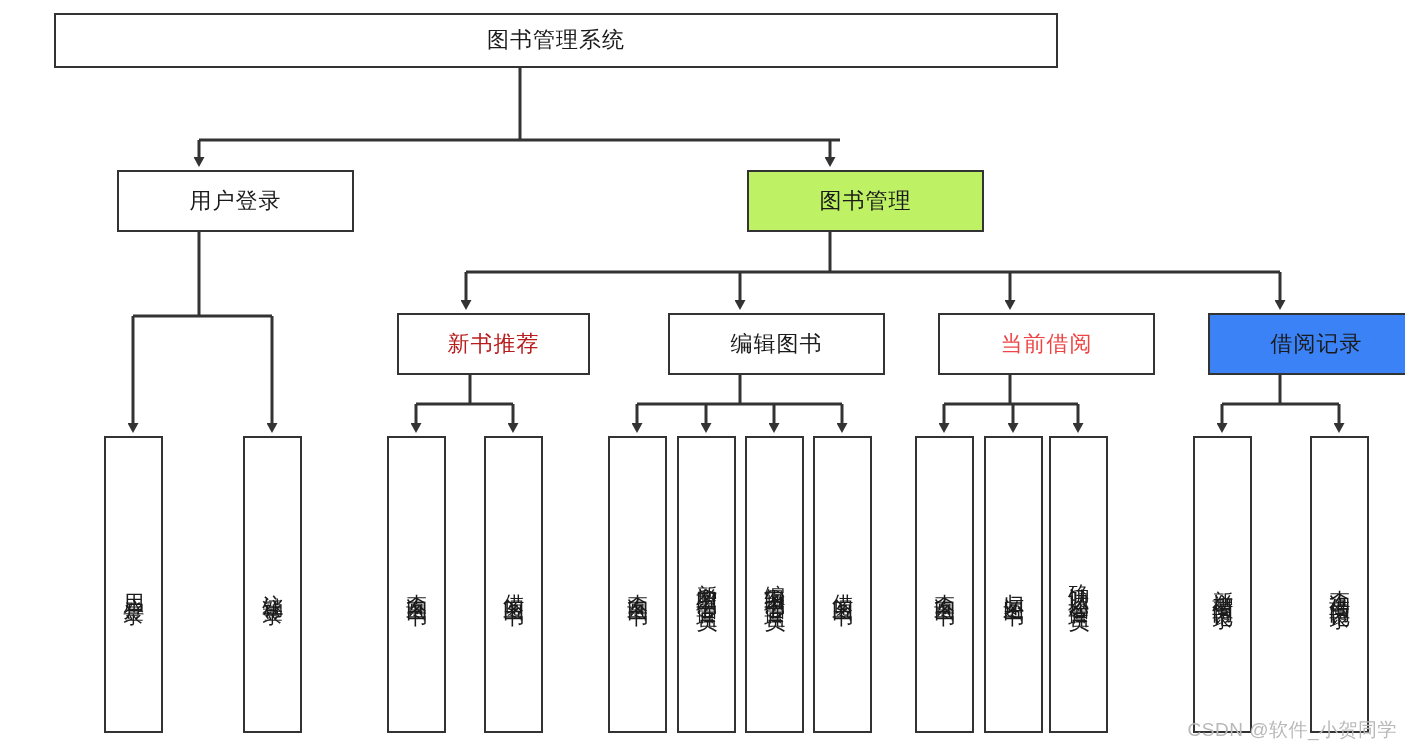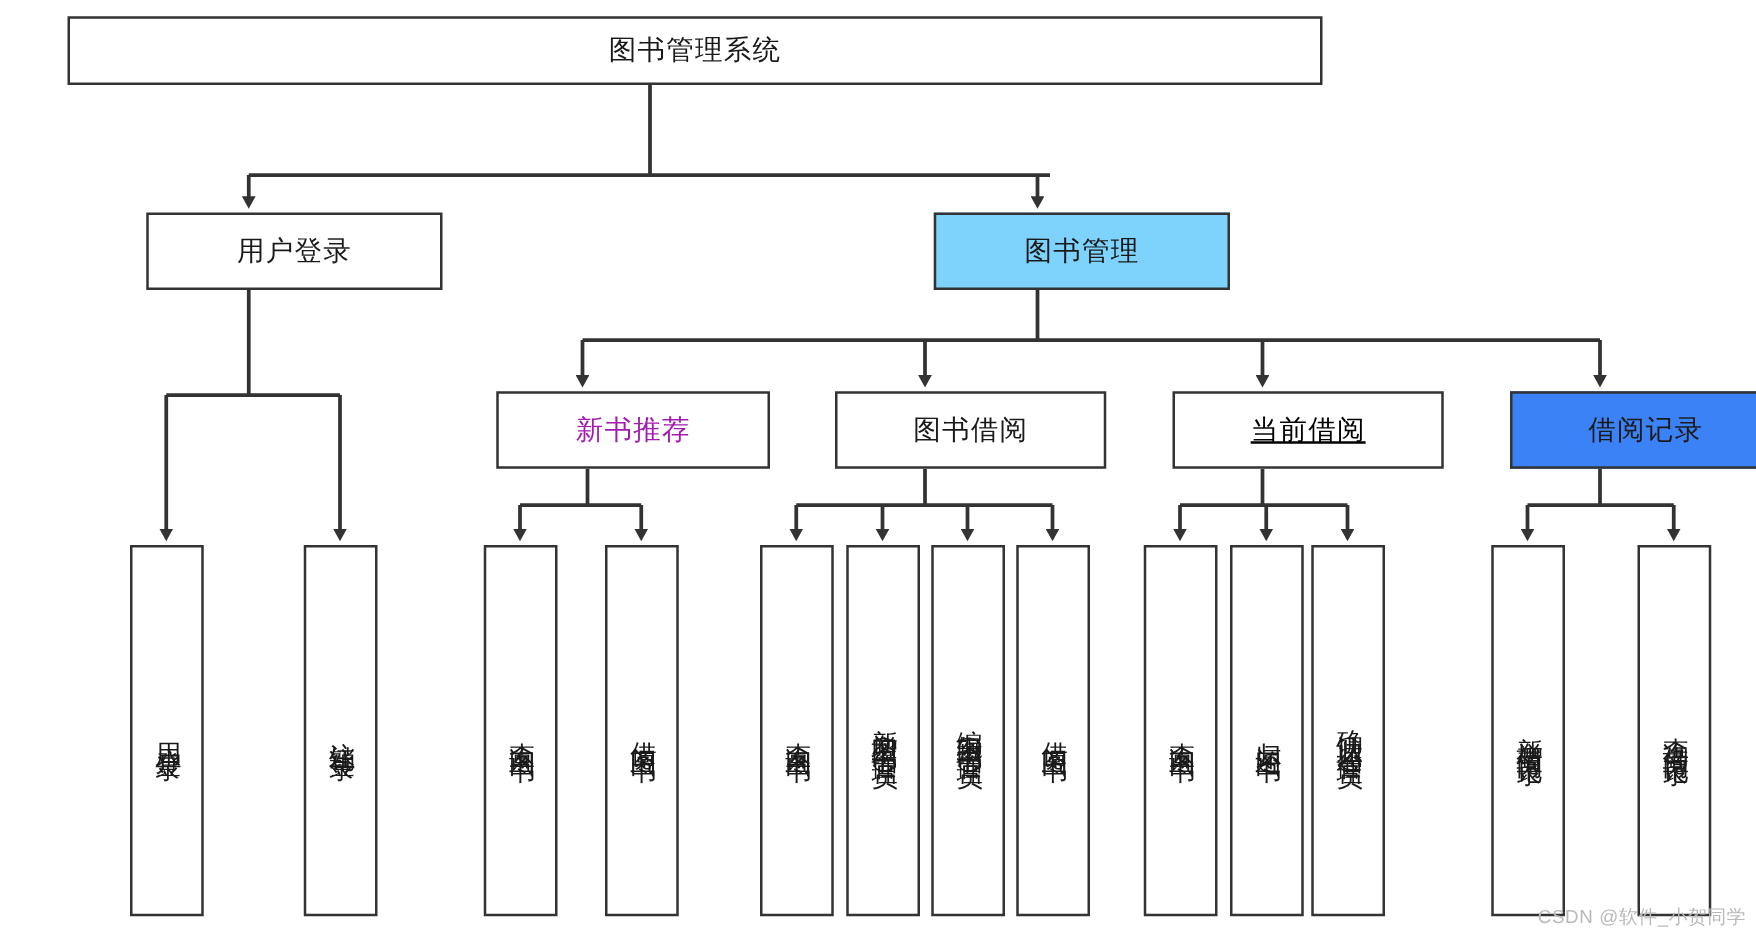--- a/index.html
+++ b/index.html
@@ -52,21 +52,21 @@
   .node.vert .vtext {
     writing-mode: vertical-rl;
     text-orientation: upright;
     display: block;
     white-space: nowrap;
   }
   #watermark {
     position: absolute;
     right: 8px;
     bottom: 4px;
-    font-size: 15px;
+    font-size: 19px;
     color: #b9b9b9;
     white-space: nowrap;
     letter-spacing: 0.5px;
   }
 </style>
 </head>
 <body>
 
 <div id="canvas">
 
@@ -128,25 +128,25 @@
       <path d="M1280,375 L1280,404"></path>
       <path d="M1222,404 L1339,404"></path>
       <path d="M1222,404 L1222,424" marker-end="url(#arrow)"></path>
       <path d="M1339,404 L1339,424" marker-end="url(#arrow)"></path>
     </g>
   </svg>
 
   <div class="node horiz" style="left: 18px; top: 13px; width: 1004px; height: 55px; border-color: rgb(51, 51, 51); background: rgb(255, 255, 255); color: rgb(26, 26, 26);">图书管理系统</div>
 
   <div class="node horiz" style="left: 81px; top: 170px; width: 237px; height: 62px; border-color: rgb(51, 51, 51); background: rgb(255, 255, 255); color: rgb(26, 26, 26);">用户登录</div>
-  <div class="node horiz" style="left: 711px; top: 170px; width: 237px; height: 62px; border-color: rgb(51, 51, 51); background: #7dd3fc; color: rgb(26, 26, 26);">图书管理</div>
+  <div class="node horiz" style="left: 711px; top: 170px; width: 237px; height: 62px; border-color: rgb(51, 51, 51); background: #bef264; color: rgb(26, 26, 26);">图书管理</div>
 
-  <div class="node horiz" style="left: 361px; top: 313px; width: 219px; height: 62px; border-color: rgb(51, 51, 51); background: rgb(255, 255, 255); color: #a21caf;">新书推荐</div>
-  <div class="node horiz" style="left: 632px; top: 313px; width: 217px; height: 62px; border-color: rgb(51, 51, 51); background: rgb(255, 255, 255); color: rgb(26, 26, 26);">图书借阅</div>
-  <div class="node horiz" style="left: 902px; top: 313px; width: 217px; height: 62px; border-color: rgb(51, 51, 51); background: rgb(255, 255, 255); color: #000000; text-decoration: underline;">当前借阅</div>
+  <div class="node horiz" style="left: 361px; top: 313px; width: 193px; height: 62px; border-color: rgb(51, 51, 51); background: rgb(255, 255, 255); color: #b91c1c;">新书推荐</div>
+  <div class="node horiz" style="left: 632px; top: 313px; width: 217px; height: 62px; border-color: rgb(51, 51, 51); background: rgb(255, 255, 255); color: rgb(26, 26, 26);">编辑图书</div>
+  <div class="node horiz" style="left: 902px; top: 313px; width: 217px; height: 62px; border-color: rgb(51, 51, 51); background: rgb(255, 255, 255); color: #ef4444;">当前借阅</div>
   <div class="node horiz" style="left: 1172px; top: 313px; width: 217px; height: 62px; border-color: rgb(51, 51, 51); background: #3b82f6; color: rgb(26, 26, 26);">借阅记录</div>
 
   <div class="node vert" style="left: 104px; top: 436px; width: 59px; height: 297px; border-color: rgb(51, 51, 51); background: rgb(255, 255, 255); color: rgb(26, 26, 26);">
     <span class="vtext">用户登录</span>
   </div>
   <div class="node vert" style="left: 243px; top: 436px; width: 59px; height: 297px; border-color: rgb(51, 51, 51); background: rgb(255, 255, 255); color: rgb(26, 26, 26);">
     <span class="vtext">注销登录</span>
   </div>
   <div class="node vert" style="left: 387px; top: 436px; width: 59px; height: 297px; border-color: rgb(51, 51, 51); background: rgb(255, 255, 255); color: rgb(26, 26, 26);">
     <span class="vtext">查询图书</span>

